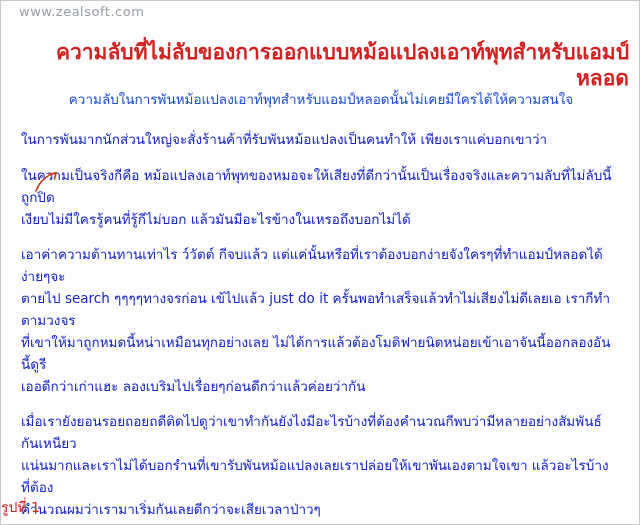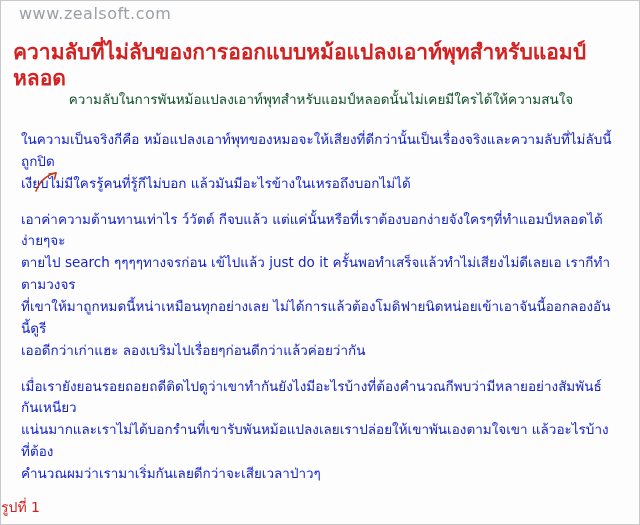--- a/index.html
+++ b/index.html
@@ -19,47 +19,47 @@
     height: 525px;
     background: #fdfdfd;
     box-sizing: border-box;
     border: 1px solid #c9c9c9;
   }
   .watermark {
     position: absolute;
     top: 3px;
     left: 18px;
     font-family: "DejaVu Sans", sans-serif;
-    font-size: 16px;
+    font-size: 13px;
     color: #9aa0a6;
     letter-spacing: 0.5px;
     white-space: nowrap;
   }
   .doc-title {
     position: absolute;
     top: 38px;
     left: 0;
     width: 640px;
-    text-align: left;
+    text-align: right;
     font-family: "DejaVu Sans", sans-serif;
     font-size: 21px;
     font-weight: bold;
     color: #d32020;
     line-height: 1.25;
     padding: 0 12px;
     box-sizing: border-box;
   }
   .subtitle {
     position: absolute;
     top: 88px;
     left: 0;
     width: 640px;
     text-align: center;
     font-size: 13.5px;
-    color: #14532d;
+    color: #1d4ed8;
     padding: 0 20px;
     box-sizing: border-box;
     line-height: 1.5;
   }
   .body-text {
     position: absolute;
     top: 128px;
     left: 0;
     width: 640px;
     padding: 0 26px 0 20px;
@@ -98,20 +98,21 @@
 
 <div id="page">
 
   <div class="watermark">www.zealsoft.com</div>
 
   <div class="doc-title">ความลับที่ไม่ลับของการออกแบบหม้อแปลงเอาท์พุทสำหรับแอมป์หลอด</div>
 
   <div class="subtitle">ความลับในการพันหม้อแปลงเอาท์พุทสำหรับแอมป์หลอดนั้นไม่เคยมีใครได้ให้ความสนใจ</div>
 
   <div class="body-text">
+    <p class="para">ในการพันมากนักส่วนใหญ่จะสั่งร้านค้าที่รับพันหม้อแปลงเป็นคนทำให้ เพียงเราแค่บอกเขาว่า</p>
     <p class="para">ในความเป็นจริงกีคือ หม้อแปลงเอาท์พุทของหมอจะให้เสียงที่ดีกว่านั้นเป็นเรื่องจริงและความลับที่ไม่ลับนี้ถูกปิด
 เงียบไม่มีใครรู้คนที่รู้กีไม่บอก แล้วมันมีอะไรข้างในเหรอถึงบอกไม่ได้</p>
     <p class="para">เอาค่าความต้านทานเท่าไร ว์วัตต์ กีจบแล้ว แต่แค่นั้นหรือที่เราต้องบอกง่ายจังใครๆที่ทำแอมป์หลอดได้ง่ายๆจะ
 ตายไป search ๆๆๆๆทางจรก่อน เข้ไปแล้ว just do it ครั้นพอทำเสร็จแล้วทำไม่เสียงไม่ดีเลยเอ เรากีทำตามวงจร
 ที่เขาให้มาถูกหมดนี้หน่าเหมือนทุกอย่างเลย ไม่ได้การแล้วต้องโมดิฟายนิดหน่อยเข้าเอาจันนี้ออกลองอันนี้ดูรี
 เออดีกว่าเก่าแฮะ ลองเบริมไปเรื่อยๆก่อนดีกว่าแล้วค่อยว่ากัน</p>
     <p class="para">เมื่อเรายังยอนรอยถอยถดีติดไปดูว่าเขาทำกันยังไงมีอะไรบ้างที่ต้องคำนวณกีพบว่ามีหลายอย่างสัมพันธ์กันเหนียว
 แน่นมากและเราไม่ได้บอกรำนที่เขารับพันหม้อแปลงเลยเราปล่อยให้เขาพันเองตามใจเขา แล้วอะไรบ้างที่ต้อง
 คำนวณผมว่าเรามาเริ่มกันเลยดีกว่าจะเสียเวลาป่าวๆ</p>
   </div>

